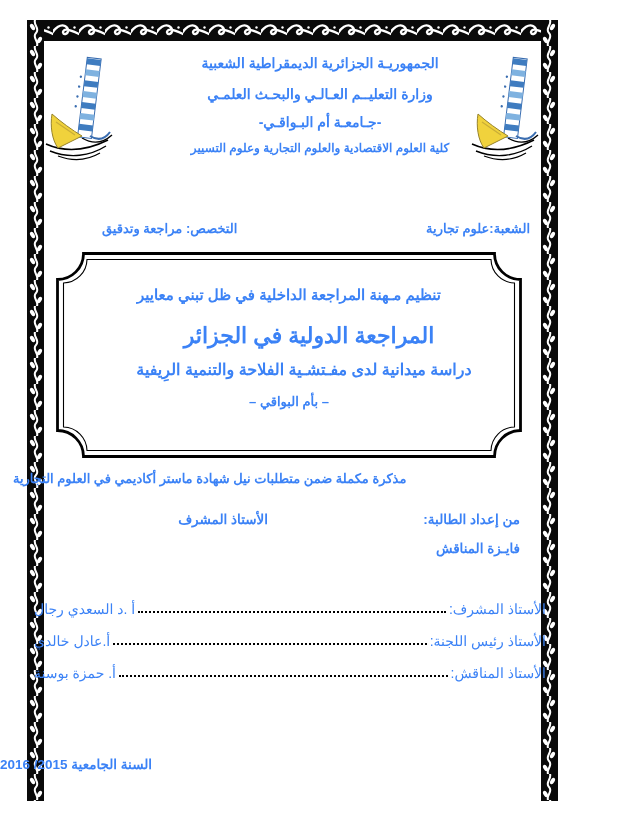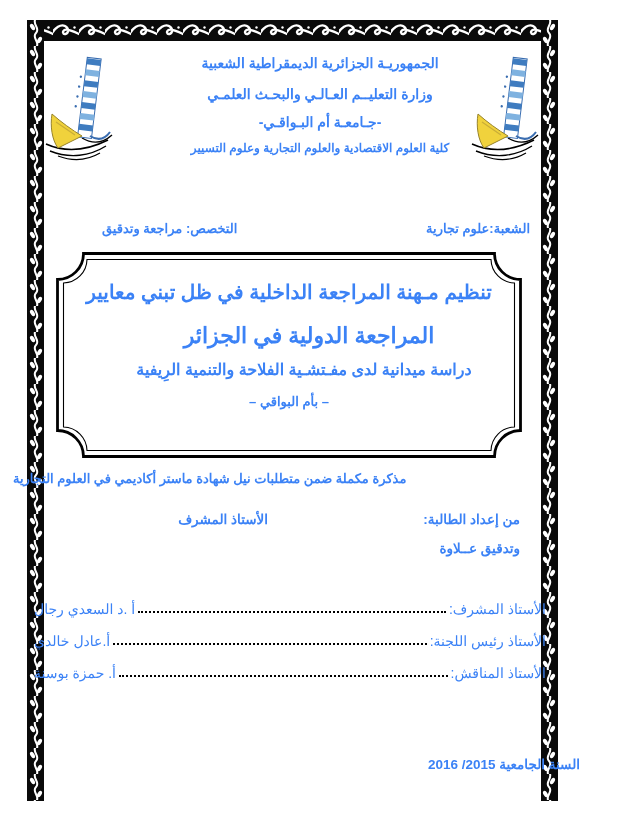--- a/index.html
+++ b/index.html
@@ -18,21 +18,21 @@
   .titlebox-text .tl{position:absolute;left:0;width:100%;text-align:center;
        font-weight:bold;white-space:nowrap;}
   .memo{position:absolute;left:13px;top:463px;width:540px;text-align:left;
         font-weight:bold;font-size:13px;white-space:nowrap;margin-top:8px;}
   .prep{position:absolute;font-weight:bold;font-size:13.5px;text-align:right;white-space:nowrap;}
   .prep div{margin-bottom:13px;}
   .committee{position:absolute;left:34px;top:594px;width:512px;font-size:14px;}
   .crow{display:flex;direction:rtl;align-items:flex-end;height:23px;margin-bottom:9px;}
   .crow .lbl,.crow .nm{white-space:nowrap;}
   .crow .dots{flex:1;border-bottom:2px dotted #000;margin:0 3px 4px 3px;height:1px;}
-  .year{position:absolute;left:0;top:756px;width:580px;text-align:right;
+  .year{position:absolute;left:0;top:756px;width:580px;text-align:left;
         font-weight:bold;font-size:13.5px;}
 </style>
 </head>
 <body>
 
 <div class="page">
 
   <svg class="band" style="left:27px;top:20px;" width="531" height="21">
     <defs>
       <pattern id="waveT" width="26" height="21" patternUnits="userSpaceOnUse">
@@ -107,31 +107,31 @@
   <div class="branch" style="left:66px;margin-left:36px;">التخصص: مراجعة وتدقيق</div>
 
   <svg class="abs" style="left:56px;top:252px;" width="466" height="206" viewBox="0 0 466 206">
     <path d="M 27.5,1.5 H 438.5 A 26,26 0 0 0 464.5,27.5 V 178.5 A 26,26 0 0 0 438.5,204.5
              H 27.5 A 26,26 0 0 0 1.5,178.5 V 27.5 A 26,26 0 0 0 27.5,1.5 Z" fill="none" stroke="#000" stroke-width="2.8"></path>
     <path d="M 31,7.5 H 435 A 24,24 0 0 0 458.5,31 V 175 A 24,24 0 0 0 435,198.5
              H 31 A 24,24 0 0 0 7.5,175 V 31 A 24,24 0 0 0 31,7.5 Z" fill="none" stroke="#000" stroke-width="1.1"></path>
   </svg>
 
   <div class="titlebox-text">
-    <div class="tl" style="top:28px;font-size:20px;">تنظيم مـهنة المراجعة الداخلية في ظل تبني معايير</div>
+    <div class="tl" style="top:34px;font-size:15px;">تنظيم مـهنة المراجعة الداخلية في ظل تبني معايير</div>
     <div class="tl" style="top:71px;font-size:22px;margin-left:20px;">المراجعة الدولية في الجزائر</div>
     <div class="tl" style="top:108px;font-size:16px;padding-left:15px;">دراسة ميدانية لدى مفـتشـية الفلاحة والتنمية الرِيفية</div>
     <div class="tl" style="top:142px;font-size:13px;">– بأم البواقي –</div>
   </div>
 
   <div class="memo">مذكرة مكملة ضمن متطلبات نيل شهادة ماستر أكاديمي في العلوم التجارية</div>
 
   <div class="prep" style="right:100px;top:511px;">
     <div>من إعداد الطالبة:</div>
-    <div>وتدقيق عــلاوة</div>
+    <div>فايـزة المناقش</div>
   </div>
   <div class="prep" style="left:58px;top:511px;width:210px;">
     <div>الأستاذ المشرف</div>
   </div>
 
   <div class="committee">
     <div class="crow">
       <span class="lbl">الأستاذ المشرف:</span>
       <span class="dots"></span>
       <span class="nm">أ .د السعدي رجال</span>

